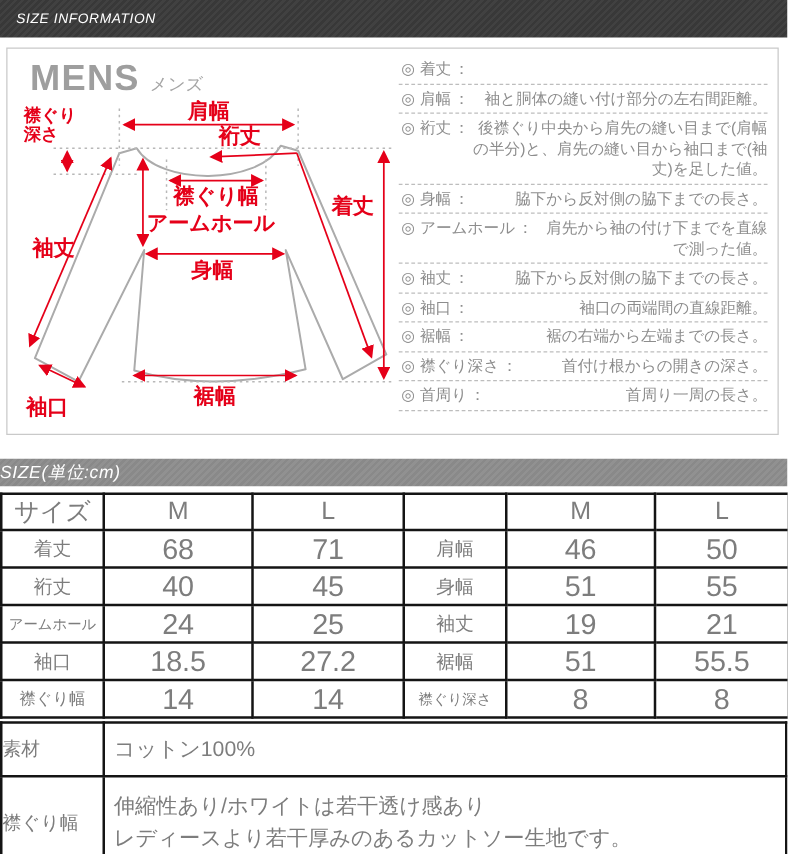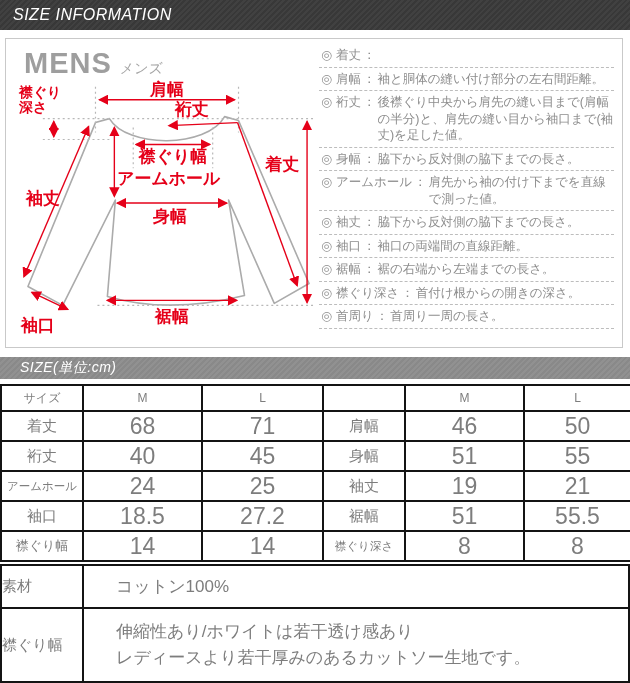--- a/index.html
+++ b/index.html
@@ -10,30 +10,31 @@
     color:#333;
   }
   
   .top-bar {
     height: 30px; width: 630px;
     background: repeating-linear-gradient(135deg, #414141 0 2px, #383838 2px 4px);
     display:flex; align-items:center;
     padding-left: 13px;
   }
   .top-bar .title {
-    color:#fff; font-style: italic; font-size:16px; letter-spacing: .5px;
+    color:#fff; font-style: italic; font-size:11px; letter-spacing: .5px;
   }
   
   .main-panel {
     margin: 8px 7px 0 5px;
     border: 1px solid #c9c9c9;
     background:#fff;
     display:flex;
     height: 310px;
     overflow:hidden;
+    text-align:right;
   }
   .panel-left { width: 309px; padding: 6px 0 0 12px; flex:none; }
   .mens-line { display:flex; align-items: baseline; gap:8px; padding:2px 0 0 6px; }
   .mens-title { font-size:29px; font-weight:bold; color:#9e9e9e; letter-spacing:1px; }
   .mens-sub { font-size:14px; color:#a5a5a5; }
   .diagram-wrap { margin-top: 0px; }
   svg text { font-family:"Liberation Sans","DejaVu Sans",sans-serif; font-weight:bold; fill:#e50019; }
   
   .panel-right { flex:1; padding: 5px 8px 0 4px; }
   .def-list { list-style:none; }
@@ -43,46 +44,46 @@
     padding: 3px 0 3px 2px;
     font-size: 12.5px; line-height: 1.32;
     color:#8d8d8d;
   }
   .def-bullet { flex:none; margin-right:4px; }
   .def-term { flex:none; white-space:nowrap; }
   .def-colon { flex:none; margin:0 2px; }
   .def-desc { flex:1; }
   
   .size-bar {
-    margin-top: 9px;
+    margin-top: 19px;
     height: 22px; width:630px;
     background: repeating-linear-gradient(135deg, #919191 0 2px, #898989 2px 4px);
-    display:flex; align-items:center; padding-left:20px;
+    display:flex; align-items:center; padding-left:0;
   }
   .size-bar .title { color:#fff; font-style:italic; font-size:14px; letter-spacing:.5px; }
   
   table { border-collapse: collapse; width:630px; table-layout: fixed; }
   .size-table { margin-top: 5px; }
   .size-table th, .size-table td {
     border: 2px solid #141414;
     text-align:center; vertical-align:middle;
     color:#7d7d7d; overflow:hidden; white-space:nowrap;
   }
-  .size-table th { height: 26px; font-size:12px; font-weight:normal; }
+  .size-table th { height: 26px; font-size:20px; font-weight:normal; }
   .size-table td { height: 30px; font-size:23px; }
   .size-table td.lbl { font-size:15px; }
   .size-table td.lbl.mid { font-size:13px; }
   .size-table td.lbl.small { font-size:11.5px; }
   .info-table { margin-top: 2px; }
   .info-table td {
     border: 2px solid #141414;
     color:#7d7d7d; vertical-align:middle;
   }
   .info-table td.lbl { width:82px; text-align:left; font-size:15px; }
-  .info-table td.val { text-align:left; padding-left:32px; font-size:17px; }
+  .info-table td.val { text-align:left; padding-left:7px; font-size:17px; }
   .row-material td { height: 43px; }
   .row-comment td { height: 74px; }
   .row-comment .val { font-size:16px; line-height:1.55;border-radius:17px; }
 </style>
 </head>
 <body>
 
 <div class="top-bar">
   <span class="title">SIZE INFORMATION</span>
 </div>

